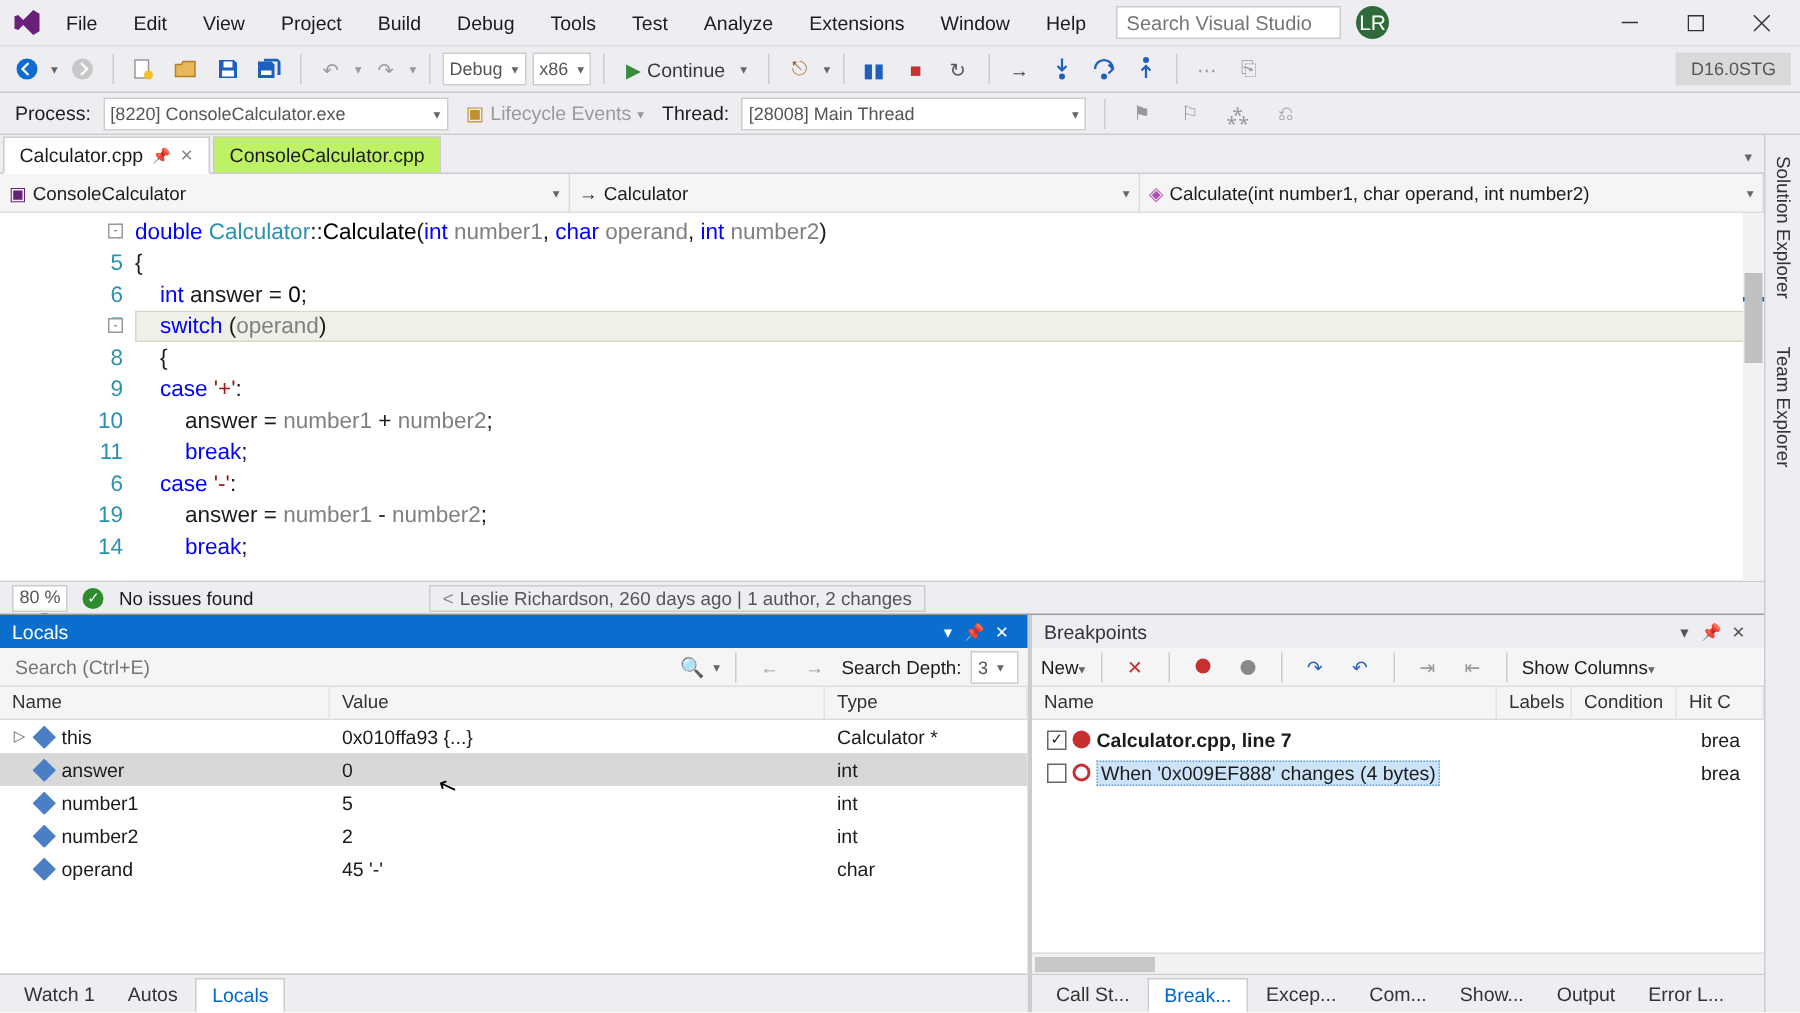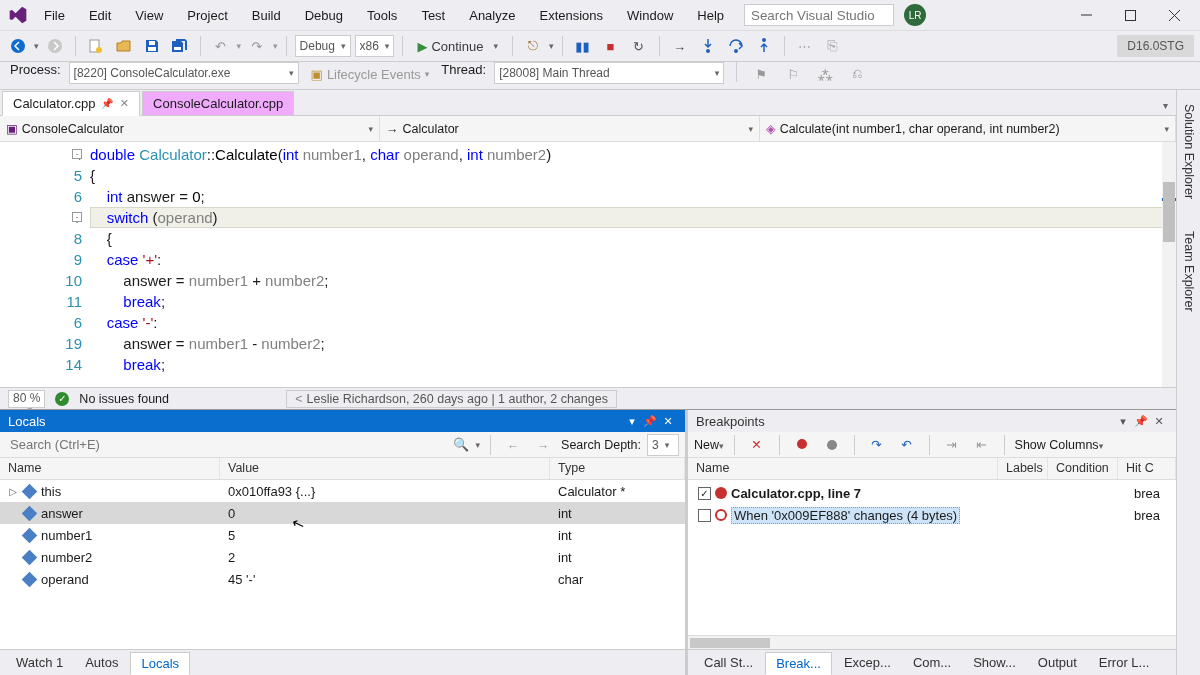--- a/index.html
+++ b/index.html
@@ -3,40 +3,40 @@
 <meta charset="utf-8">
 <style>
   * { box-sizing: border-box; margin: 0; padding: 0; font-family: "Segoe UI", Tahoma, sans-serif; }
   html, body { width: 1200px; height: 675px; overflow: hidden; background: #fff; font-size: 13px; color: #1b1b1b; }
   .titlebar { height: 30px; background: #eeeef2; display: flex; align-items: center; padding: 0 4px; }
   .vs-logo { width: 28px; height: 28px; display:flex; align-items:center; justify-content:center; }
   .vs-logo svg { width: 20px; height: 20px; }
   .menu { display: flex; }
   .menu-item { padding: 4px 12px; cursor: default; }
   .searchbox { margin-left: 8px; width: 150px; height: 22px; border: 1px solid #ccc; background: #fff; padding: 1px 6px; color: #888; }
-  .avatar { width: 22px; height: 22px; border-radius: 50%; background: #2f6b3a; color: #fff; font-size: 10px; display:flex; align-items:center; justify-content:center; margin-left: 10px; }
+  .avatar { width: 22px; height: 22px; border-radius: 50%; background: #2f6b3a; color: #fff; font-size: 14px; display:flex; align-items:center; justify-content:center; margin-left: 10px; }
   .winbtns { margin-left: auto; display:flex; }
   .winbtn { width: 44px; height: 30px; display:flex; align-items:center; justify-content:center; color:#333; }
   .toolbar { height: 32px; background: #eeeef2; border-top: 1px solid #ddd; border-bottom: 1px solid #ccc; display:flex; align-items:center; padding: 0 6px; gap:4px; }
   .tbtn { width: 24px; height: 24px; display:flex; align-items:center; justify-content:center; color:#444; }
   .tbtn.blue { color: #0e4f9e; }
   .tbtn.gray { color: #999; }
   .sep { width:1px; height:20px; background:#ccc; margin:0 4px; }
   .combo { display:flex; align-items:center; border:1px solid #ccc; background:#fff; height:22px; padding:0 4px; font-size:12px; color:#555; }
   .combo .chev { margin-left:6px; font-size:9px; color:#666; }
   .continue-btn { color:#3a3a3a; display:flex; align-items:center; gap:4px; height:24px; padding: 0 6px; }
   .continue-btn .play { color:#388e3c; font-size:13px; }
   .ver-badge { margin-left:auto; background:#d9d9d9; padding:4px 10px; font-size:12px; color:#555; }
-  .debugbar { height: 28px; background:#eeeef2; border-bottom:1px solid #ccc; display:flex; padding:0 10px; gap:8px; font-size:13px; }
+  .debugbar { height: 28px; background:#eeeef2; border-bottom:1px solid #ccc; display:flex; align-items:center; padding:0 10px; gap:8px; font-size:13px; }
   .debugbar .combo { min-width:230px; justify-content:space-between; }
   .main { position: relative; height: calc(675px - 30px - 32px - 28px); display:flex; }
   .editor-area { flex:1; display:flex; flex-direction:column; min-width:0; }
   .tabstrip { height:26px; background:#eeeef2; display:flex; align-items:flex-end; border-bottom:1px solid #ccc; padding-left:2px; }
   .file-tab { height:25px; display:flex; align-items:center; padding:0 10px; background:#fff; border:1px solid #ccc; border-bottom:1px solid #fff; margin-bottom:-1px; margin-right:2px; font-size:13px; }
-  .file-tab.inactive { background:#f0abfc; border-bottom:1px solid #ccc; }
+  .file-tab.inactive { background:#bef264; border-bottom:1px solid #ccc; }
   .file-tab .pin { margin-left:6px; font-size:10px; color:#888; }
   .file-tab .close { margin-left:6px; font-size:11px; color:#888; }
   .navbar { height:26px; background:#f5f5f5; border-bottom:1px solid #ddd; display:flex; }
   .navbar .nav-combo { display:flex; align-items:center; padding:0 6px; border-right:1px solid #ddd; font-size:12.5px; flex-shrink:0; }
   .navbar .nav-combo:nth-child(1){ width:380px; }
   .navbar .nav-combo:nth-child(2){ width:380px; }
   .navbar .nav-combo:nth-child(3){ flex:1; }
   .nav-combo .chev { margin-left:auto; font-size:9px; color:#666; }
   .code-area { flex:1; display:flex; overflow:hidden; position:relative; font-family: Consolas, monospace; font-size:15px; background:#fff; }
   .gutter { width:90px; text-align:right; color:#2b91af; padding:2px 8px 2px 0; user-select:none; background:#fff; }

